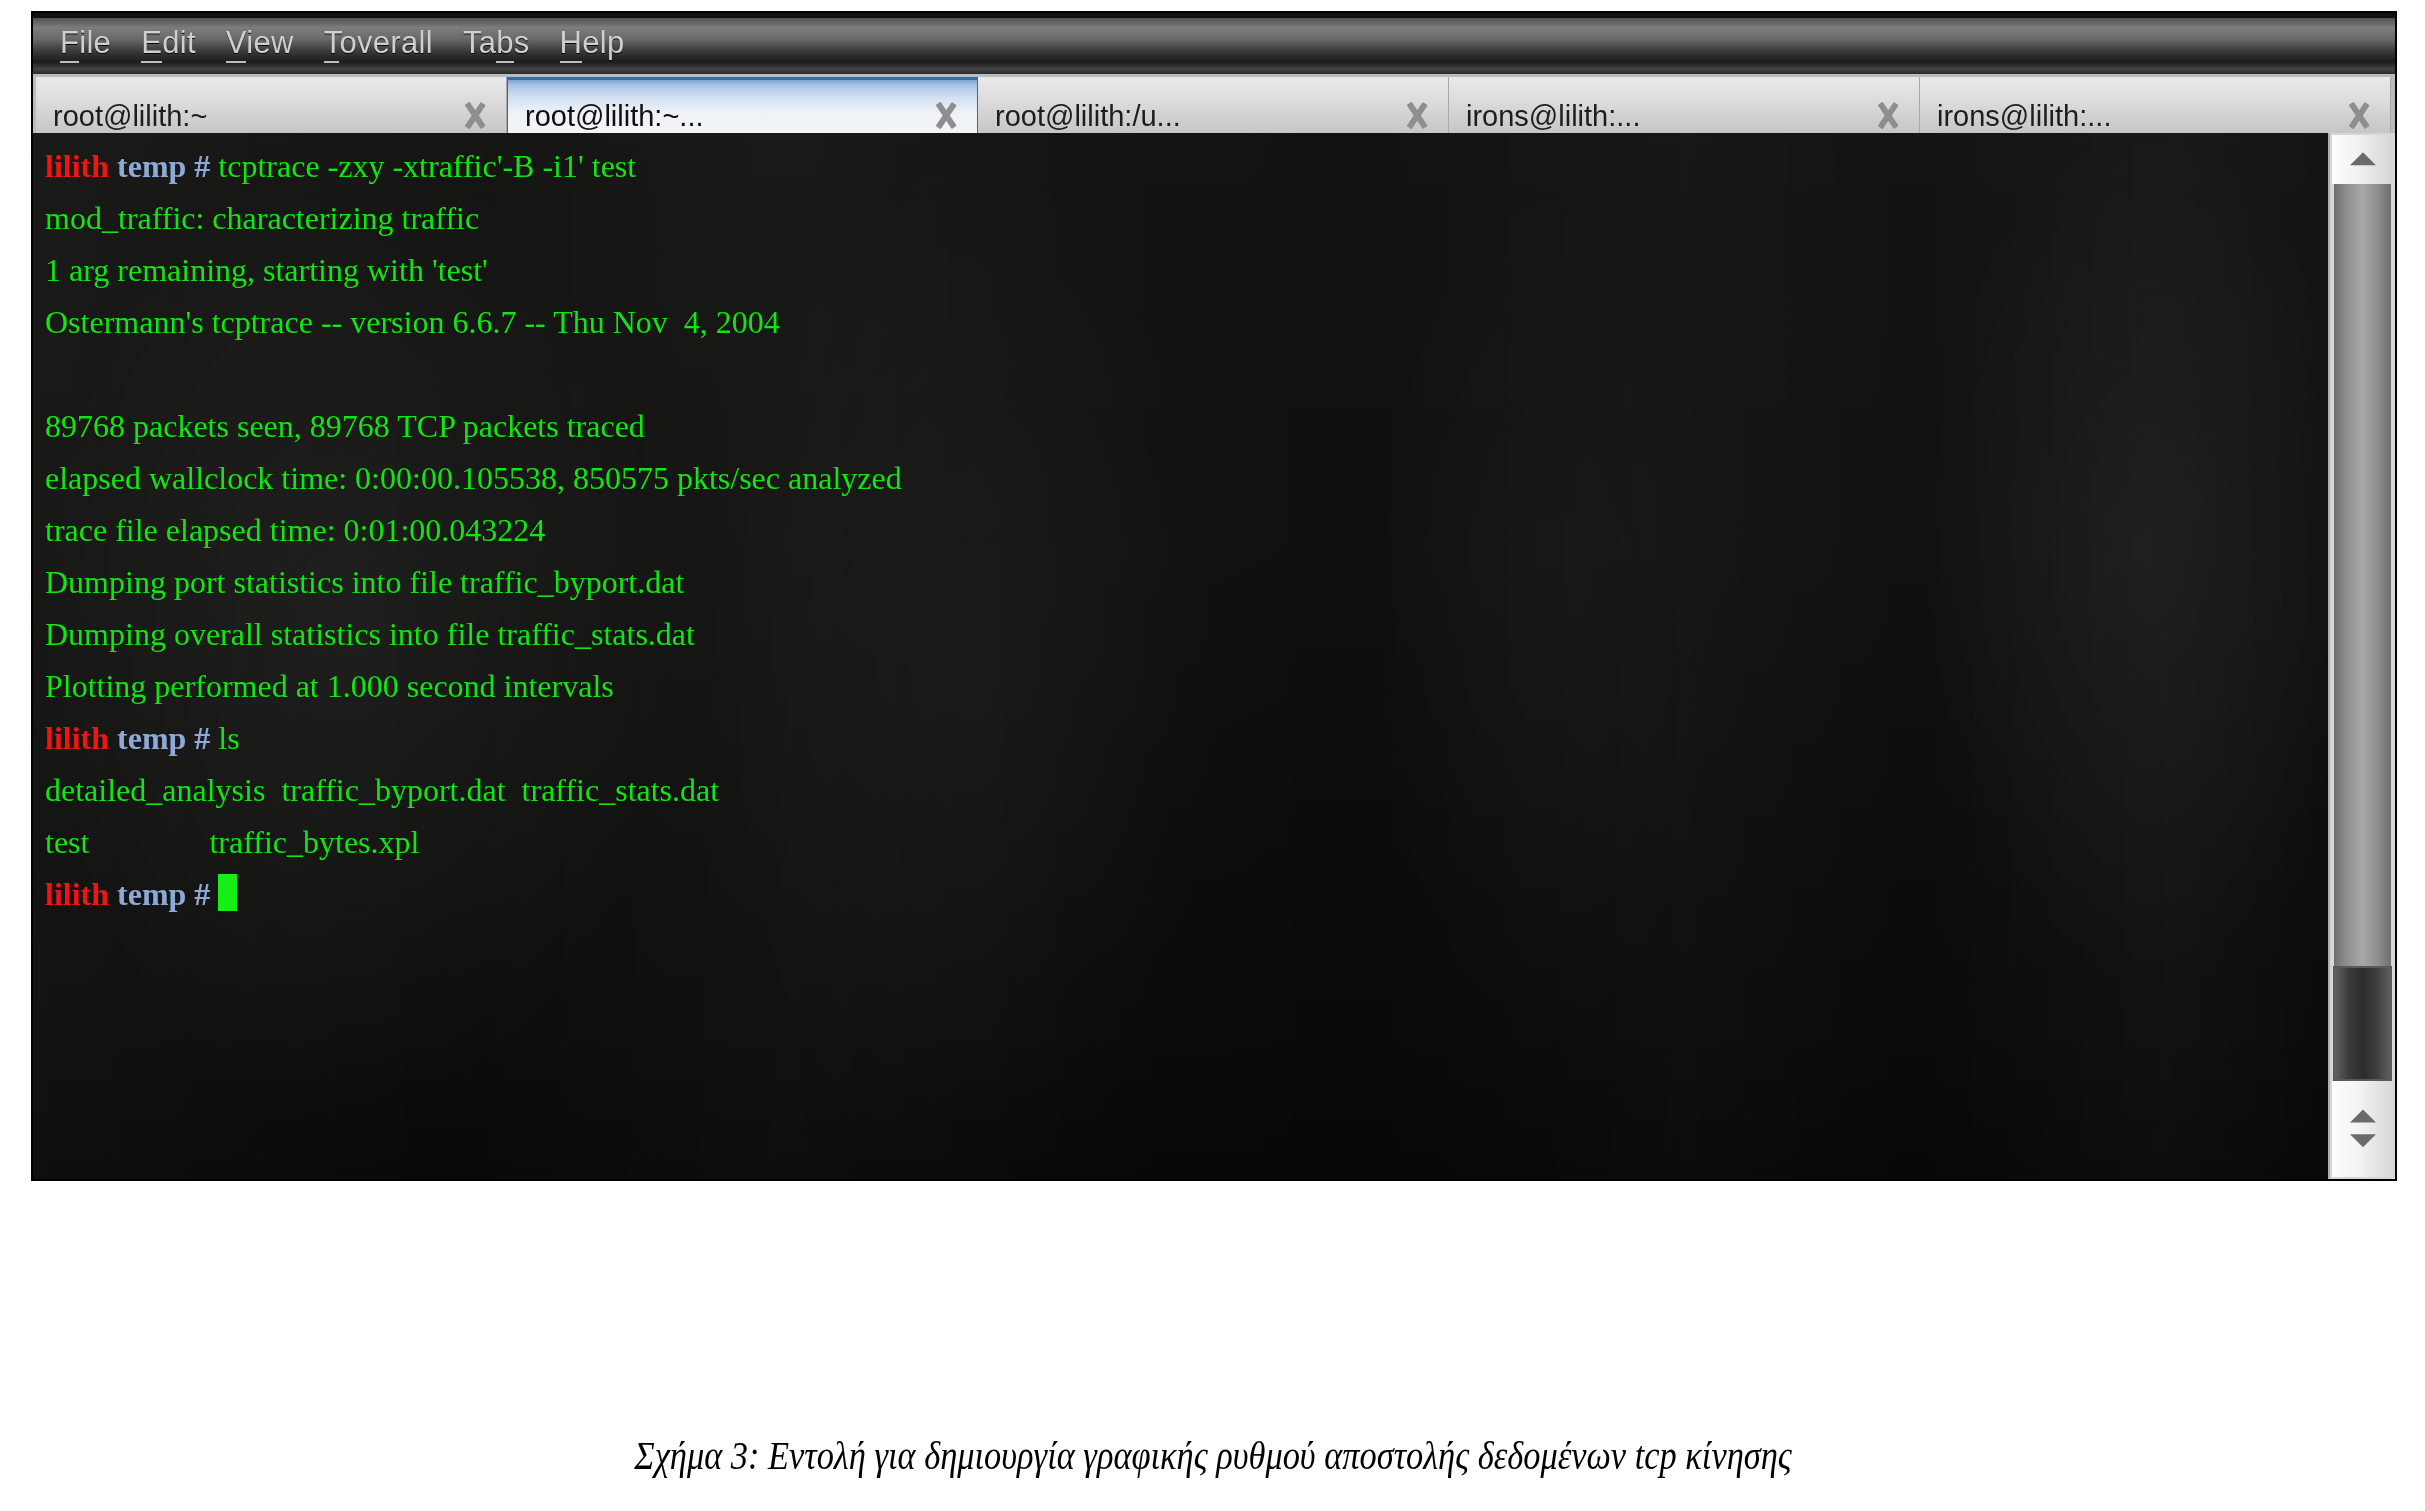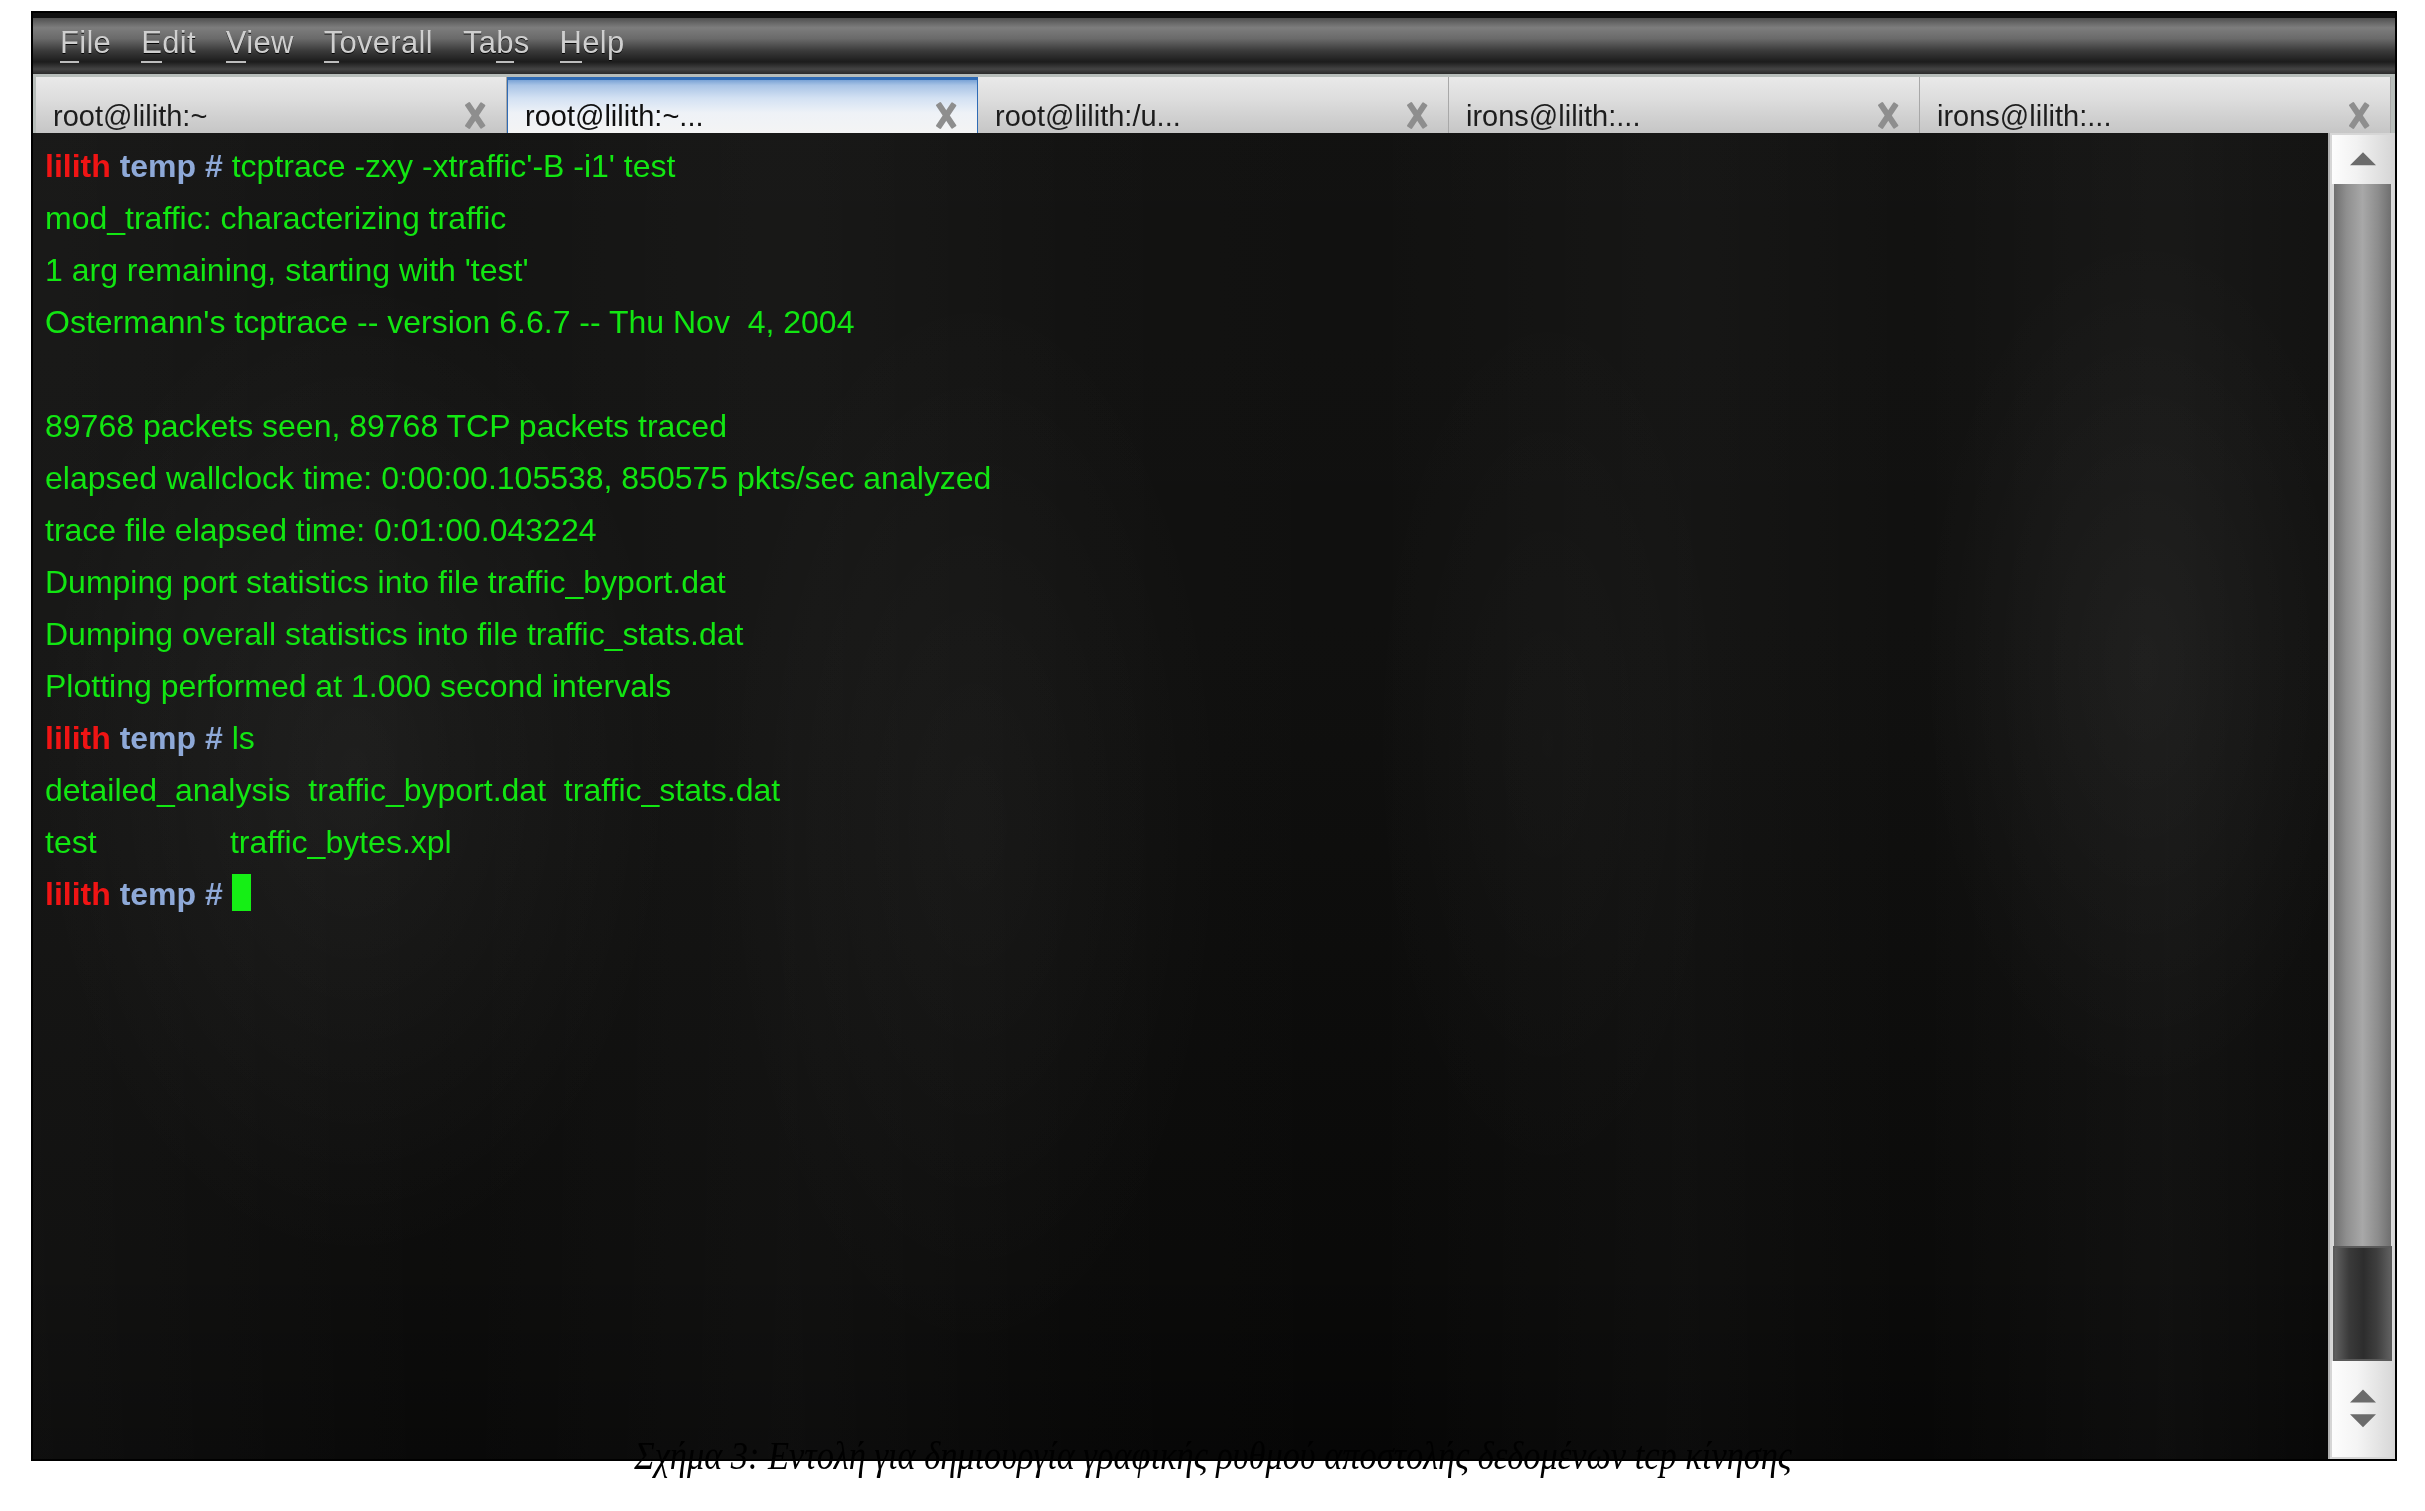--- a/index.html
+++ b/index.html
@@ -22,21 +22,21 @@
     background: #ffffff;
     box-sizing: border-box;
   }
 
   
   .window {
     position: absolute;
     left: 31px;
     top: 11px;
     width: 2366px;
-    height: 1450px;
+    height: 1170px;
     background: #c8c8c8;
     border: 2.5px solid #000000;
     box-sizing: border-box;
     display: flex;
     flex-direction: column;
     overflow: hidden;
   }
 
   
   .menubar {
@@ -170,21 +170,21 @@
          rgba(255,255,255,0.020) 0%,
          rgba(255,255,255,0.010) 40%,
          rgba(0,0,0,0.25) 86%,
          rgba(0,0,0,0.55) 100%);
     overflow: hidden;
     padding: 7px 0 0 12px;
     box-sizing: border-box;
   }
   .term-lines {
     position: relative;
-    font-family: Liberation Sans, sans-serif;
+    font-family: Liberation Serif, serif;
     font-size: 32px;
     line-height: 52px;
     color: #12e612;
     white-space: pre;
     letter-spacing: 0px;
   }
   .line { display: block; height: 52px; }
   .host { color: #f01414; font-weight: bold; }
   .cwd  { color: #8ea9d8; font-weight: bold; }
   .hash { color: #8ea9d8; font-weight: bold; }

